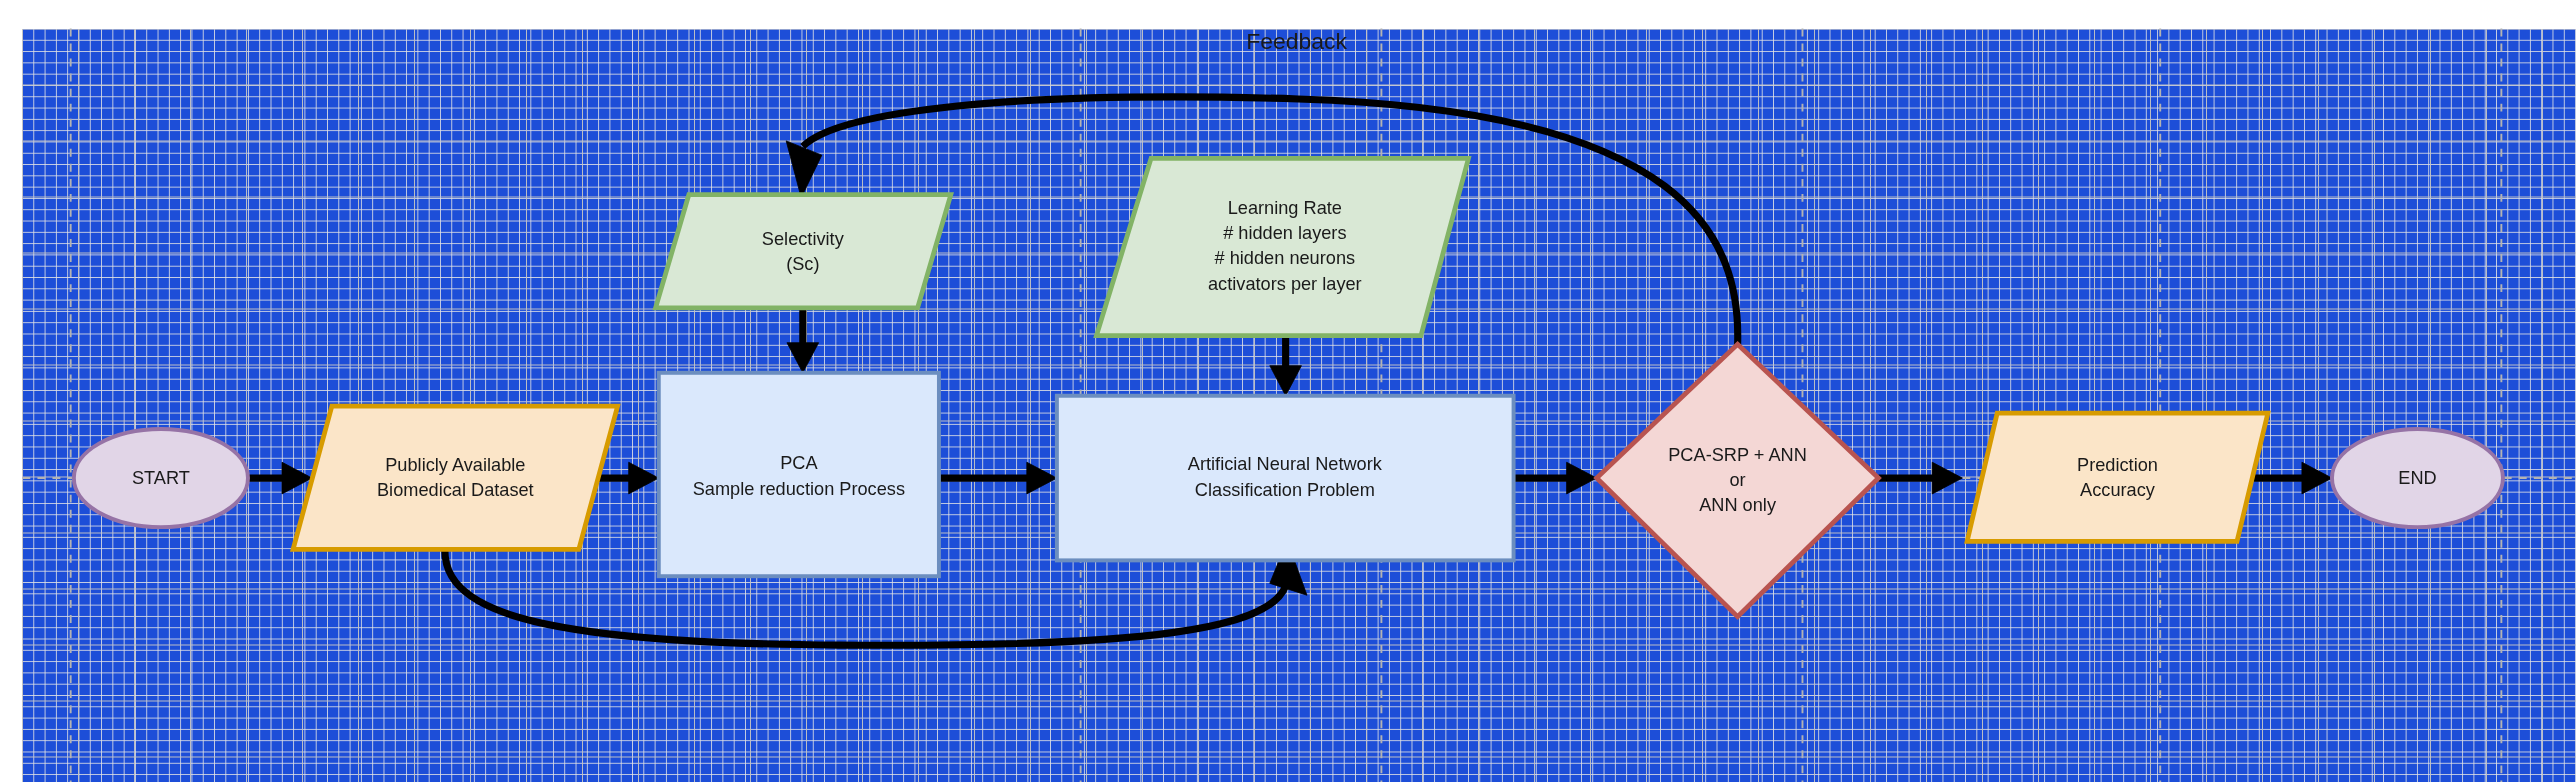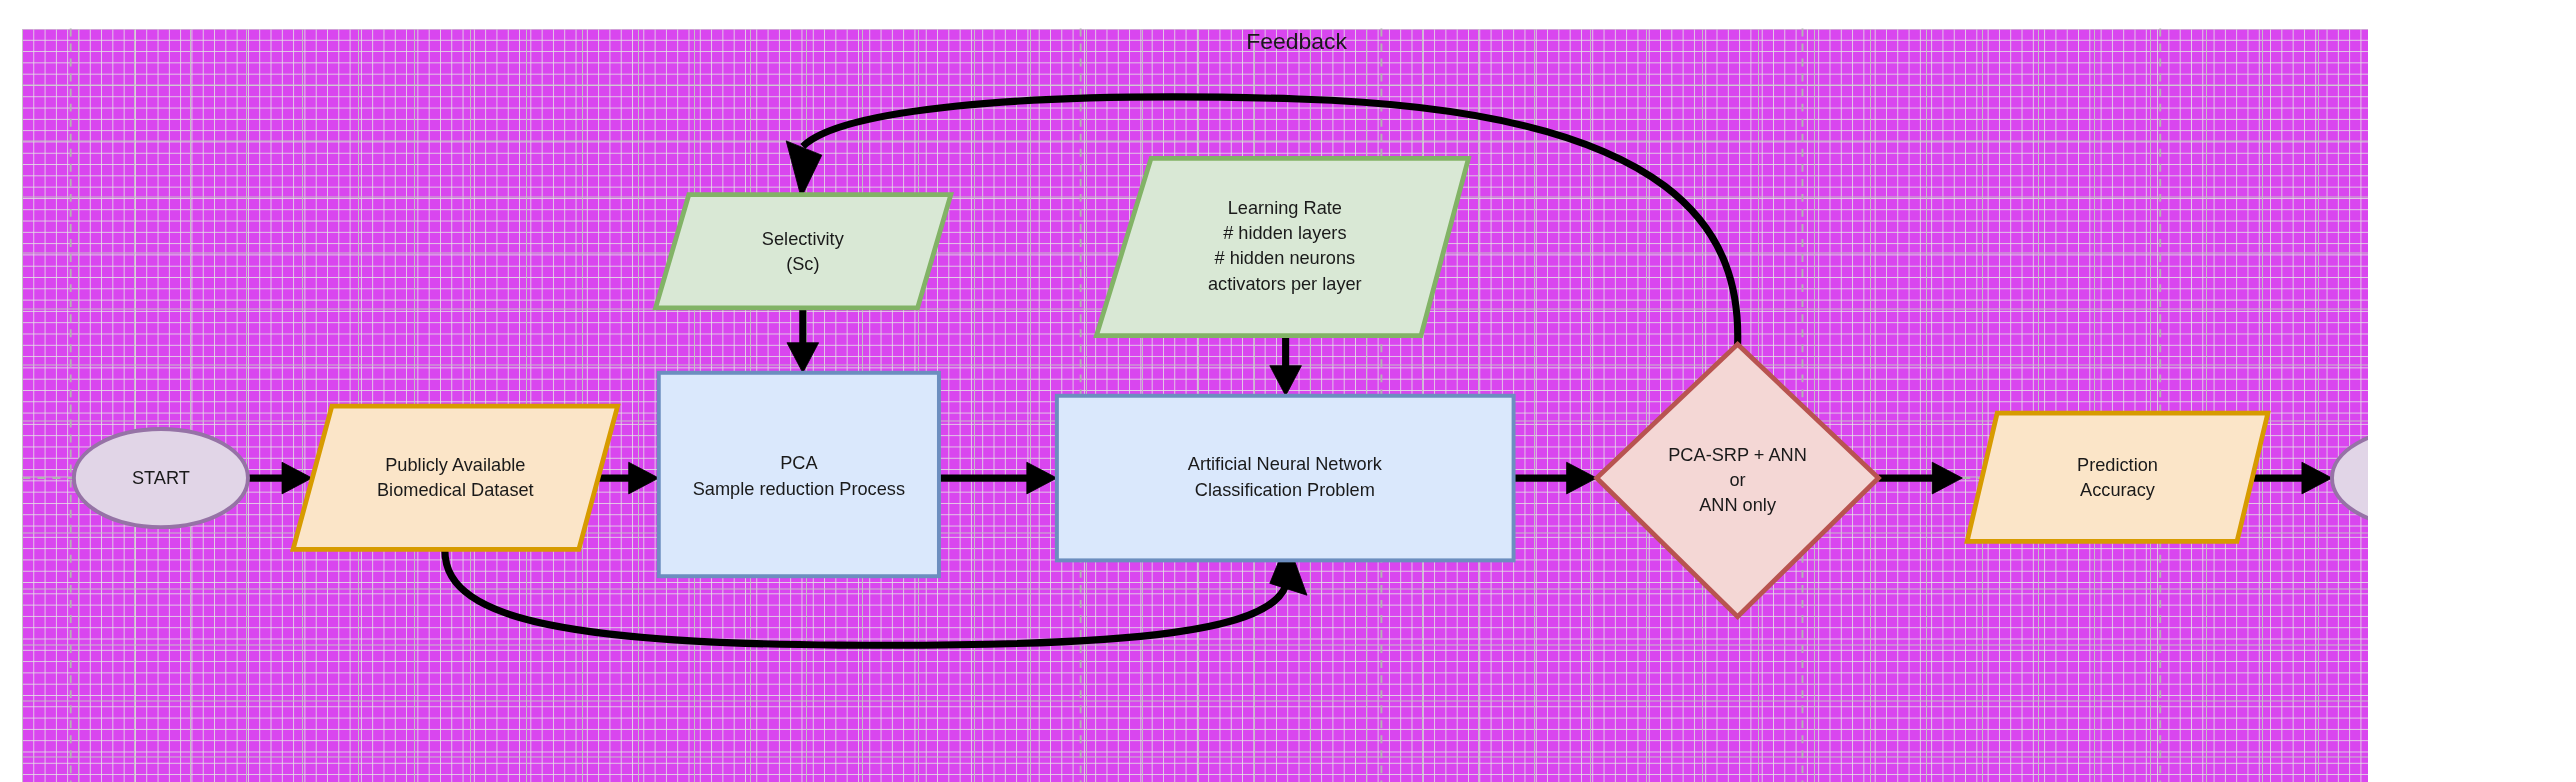--- a/index.html
+++ b/index.html
@@ -2,23 +2,23 @@
 <html style="font-size:12.7px"><head>
 <meta charset="utf-8">
 <style>
   html, body {
     margin: 0;
     padding: 0;
     background: #ffffff;
   }
   #canvas {
     position: relative;
-    width: 2368px;
+    width: 2576px;
     height: 782px;
-    background: #d946ef;
+    background: #1d4ed8;
     overflow: hidden;
     font-family: "Liberation Sans", sans-serif;
   }
   
   #grid {
     position: absolute;
     left: 0; top: 0;
     width: 2576px;
     height: 782px;
     background-image:

